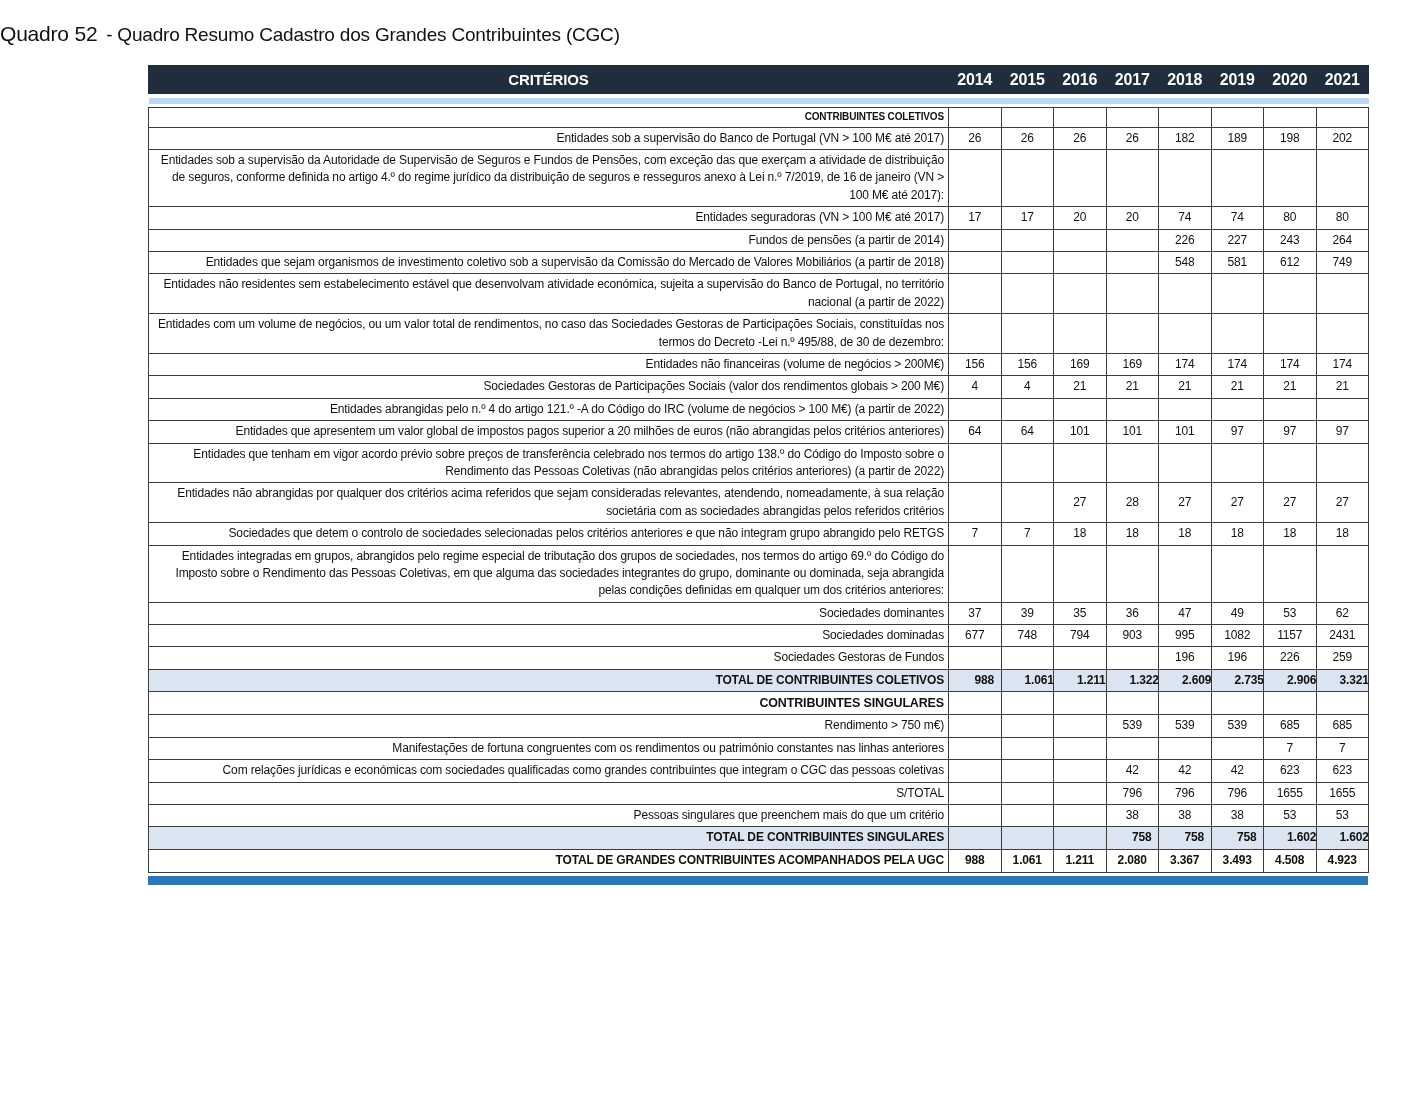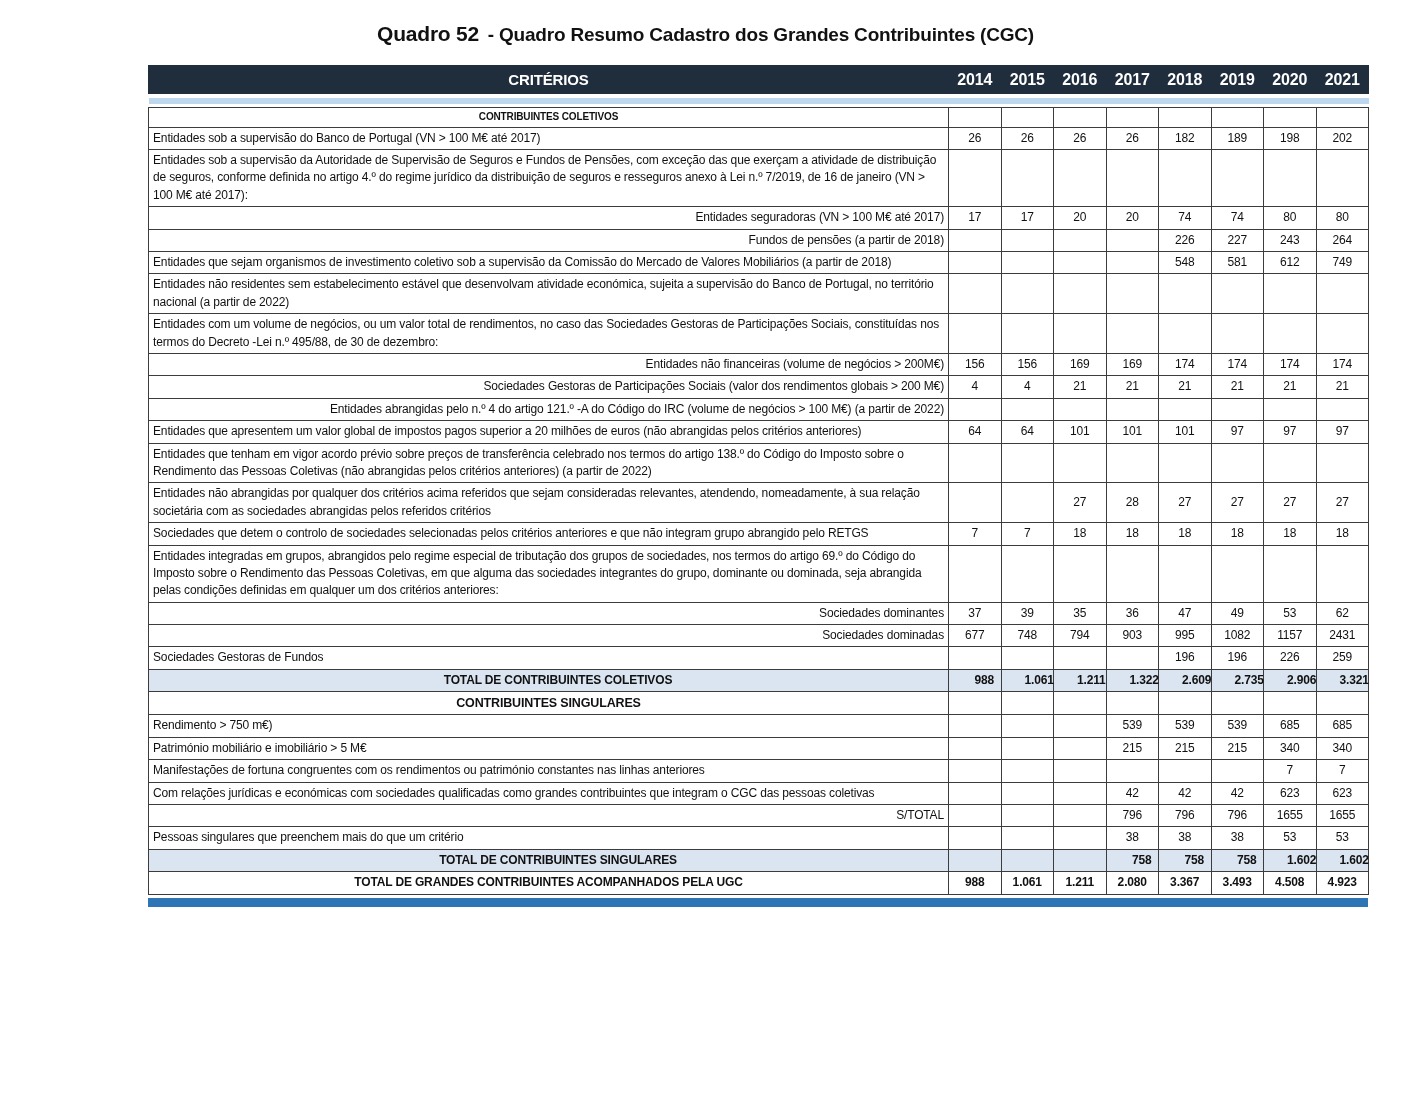--- a/index.html
+++ b/index.html
@@ -12,23 +12,23 @@
   * { box-sizing: border-box; }
   html, body {
     margin: 0; padding: 0;
     background: #ffffff;
     font-family: "Liberation Sans", sans-serif;
     color: #111;
   }
   body { width: 1423px; min-height: 1094px; }
   .page { padding-top: 12px; }
   .title {
-    text-align: center;
+    text-align: left;
     margin: 0 12px 16px 0;
-    font-weight: bold;
+    font-weight: normal;
     letter-spacing: -0.2px;
   }
   .title-num { font-size: 21px; }
   .title-rest { font-size: 19px; }
   .table-wrap { margin-left: 148px; width: 1220px; }
   table.tbl {
     border-collapse: collapse;
     table-layout: fixed;
     width: 1220px;
     font-size: 12px;
@@ -46,23 +46,23 @@
     border-color: var(--header-bg);
     color: #ffffff;
     height: 26px;
     padding: 2px 5px;
   }
   .criteria-th { font-size: 15px; font-weight: bold; text-align: center; }
   .year-th   { font-size: 16px; font-weight: bold; text-align: center; }
   .gap-row td { border: none; padding: 0; height: 4px; background: #fff; }
   .blue-sep-row td { border: none; padding: 0; height: 6px; background: var(--sep-blue); }
   .val { text-align: center; padding: 2px 2px; }
-  tr.align-left  .crit { text-align: left; margin-top: 12px; }
+  tr.align-left  .crit { text-align: right; margin-top: 12px; }
   tr.align-right .crit { text-align: right; }
-  tr.align-center .crit { text-align: center; }
+  tr.align-center .crit { text-align: right; }
   .row-section-sm .crit { font-weight: bold; font-size: 10px; }
   .row-section-sm td { height: 17px; }
   .row-section .crit { font-weight: bold; font-size: 12.5px; }
   .row-data td { height: 22px; }
   .row-total td { background: var(--total-bg); font-weight: bold; height: 22px; padding-left: 23px; }
   .row-grandtotal td { font-weight: bold; height: 23px; }
   .bottom-bar { height: 9px; background: var(--bar-blue); margin-top: 3px; }
 </style>
 </head>
 <body>
@@ -150,21 +150,21 @@
             <td class="val">17</td>
             <td class="val">17</td>
             <td class="val">20</td>
             <td class="val">20</td>
             <td class="val">74</td>
             <td class="val">74</td>
             <td class="val">80</td>
             <td class="val">80</td>
           </tr>
           <tr class="row-data align-right">
-            <td class="crit">Fundos de pensões (a partir de 2018)</td>
+            <td class="crit">Fundos de pensões (a partir de 2014)</td>
             <td class="val"></td>
             <td class="val"></td>
             <td class="val"></td>
             <td class="val"></td>
             <td class="val">226</td>
             <td class="val">227</td>
             <td class="val">243</td>
             <td class="val">264</td>
           </tr>
           <tr class="row-data align-left">
@@ -348,31 +348,20 @@
             <td class="val"></td>
             <td class="val"></td>
             <td class="val"></td>
             <td class="val">539</td>
             <td class="val">539</td>
             <td class="val">539</td>
             <td class="val">685</td>
             <td class="val">685</td>
           </tr>
           <tr class="row-data align-left">
-            <td class="crit">Património mobiliário e imobiliário &gt; 5 M€</td>
-            <td class="val"></td>
-            <td class="val"></td>
-            <td class="val"></td>
-            <td class="val">215</td>
-            <td class="val">215</td>
-            <td class="val">215</td>
-            <td class="val">340</td>
-            <td class="val">340</td>
-          </tr>
-          <tr class="row-data align-left">
             <td class="crit">Manifestações de fortuna congruentes com os rendimentos ou património constantes nas linhas anteriores</td>
             <td class="val"></td>
             <td class="val"></td>
             <td class="val"></td>
             <td class="val"></td>
             <td class="val"></td>
             <td class="val"></td>
             <td class="val">7</td>
             <td class="val">7</td>
           </tr>

